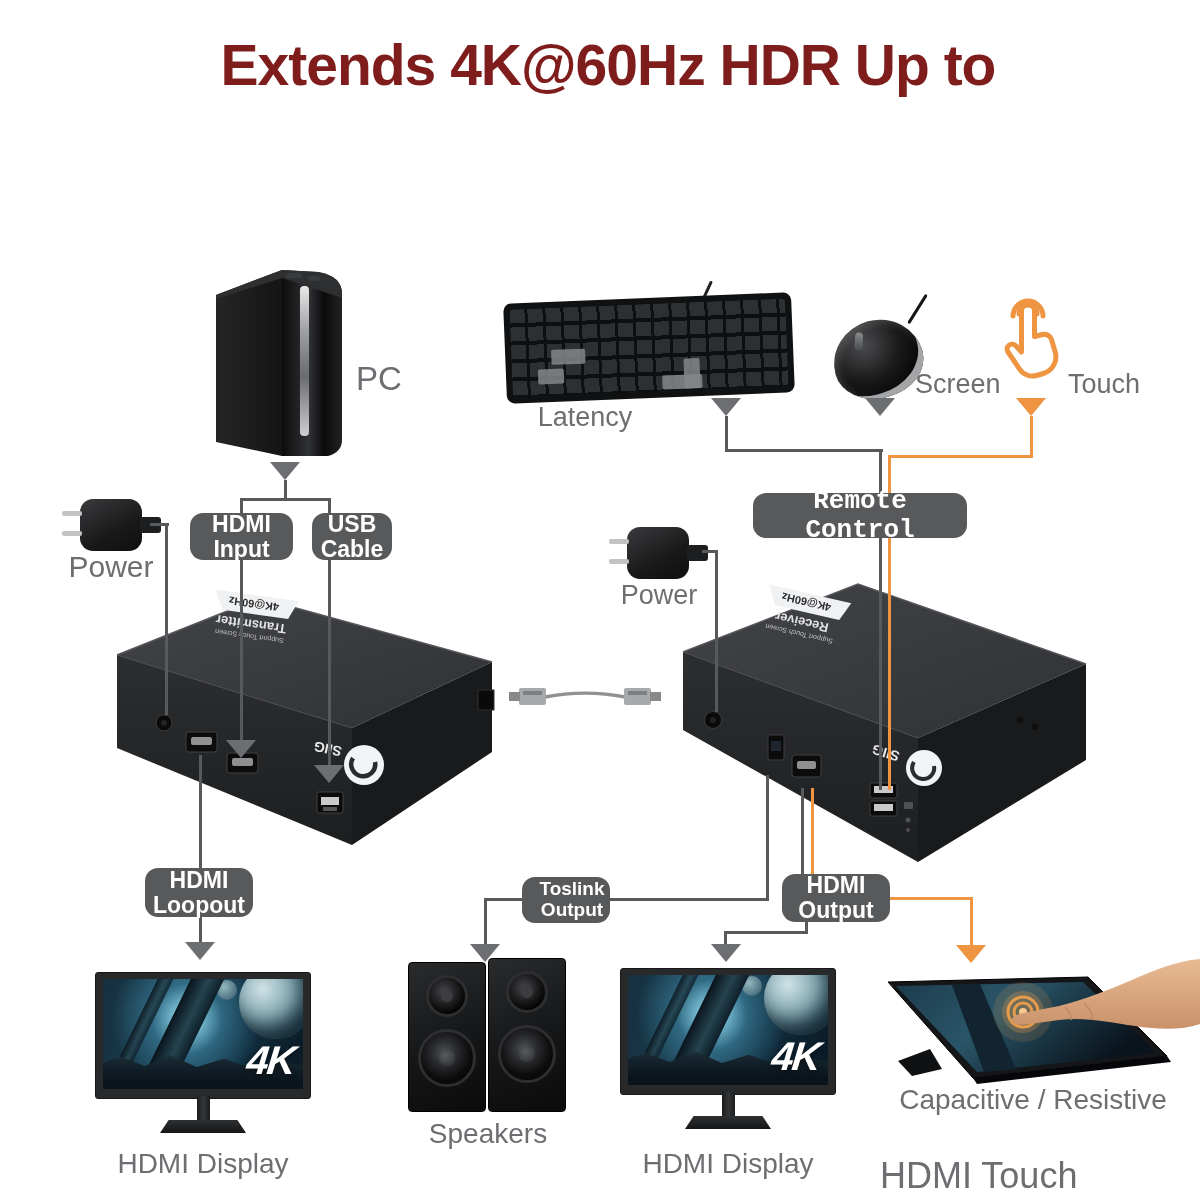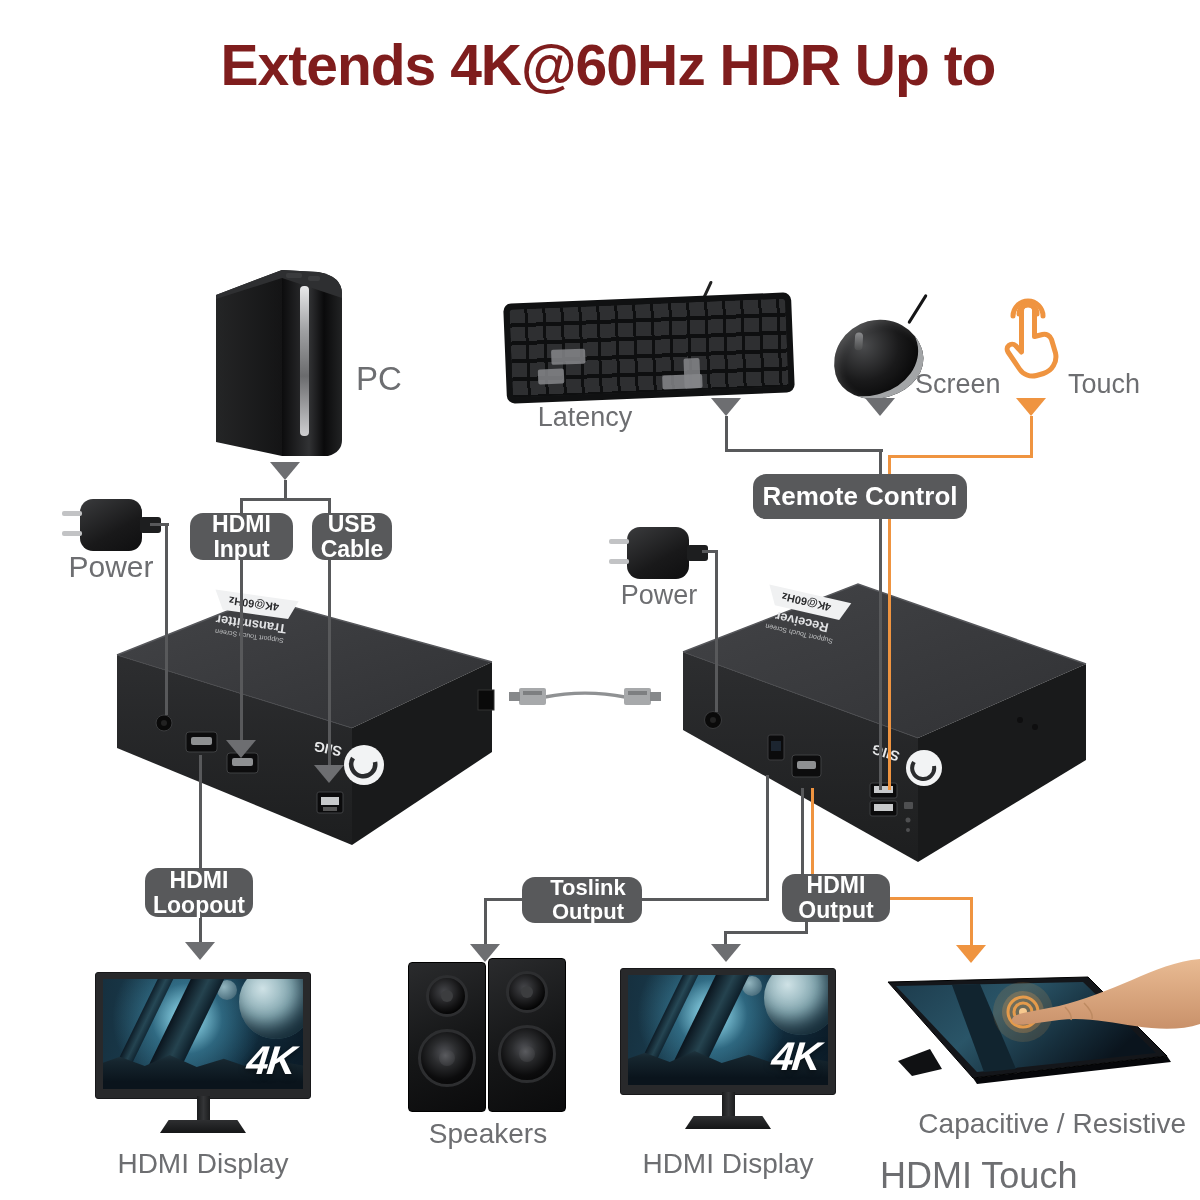--- a/index.html
+++ b/index.html
@@ -269,24 +269,24 @@
   <div class="lno" style="left:888px; top:455px; width:145px; height:3px;"></div>
   <div class="lno" style="left:888px; top:455px; width:3px; height:335px;"></div>
   <div class="lno" style="left:811px; top:788px; width:3px; height:88px;"></div>
   <div class="lno" style="left:888px; top:897px; width:85px; height:3px;"></div>
   <div class="lno" style="left:970px; top:897px; width:3px; height:48px;"></div>
 
   <div class="tag" style="left:190px; top:513px; width:103px; height:47px; font-size:23px;">HDMI
 Input</div>
   <div class="tag" style="left:312px; top:513px; width:80px; height:47px; font-size:23px;">USB
 Cable</div>
-  <div class="tag" style="left:753px; top:474px; width:214px; height:45px; font-size:26px;">Remote Control</div>
+  <div class="tag" style="left:753px; top:493px; width:214px; height:45px; font-size:26px;font-family:Liberation Mono, monospace;">Remote Control</div>
   <div class="tag" style="left:145px; top:868px; width:108px; height:49px; font-size:23px;">HDMI
 Loopout</div>
-  <div class="tag" style="left:522px; top:877px; width:120px; height:46px; font-size:22px;padding-left:12px;">Toslink
+  <div class="tag" style="left:522px; top:877px; width:88px; height:46px; font-size:19px;padding-left:12px;">Toslink
 Output</div>
   <div class="tag" style="left:782px; top:874px; width:108px; height:48px; font-size:23px;">HDMI
 Output</div>
 
   <div class="arr" style="left:270px;  top:462px;"></div>
   <div class="arr" style="left:711px;  top:398px;"></div>
   <div class="arr" style="left:865px;  top:398px;"></div>
   <div class="arro" style="left:1016px; top:398px;"></div>
   <div class="arr" style="left:226px;  top:740px;"></div>
   <div class="arr" style="left:314px;  top:765px;"></div>
@@ -354,16 +354,16 @@
     <circle cx="163" cy="67" r="30" fill="rgba(242,161,75,.14)"></circle>
     <circle cx="163" cy="67" r="21" fill="rgba(242,161,75,.25)"></circle>
     <g fill="none" stroke="#f2a14b" stroke-width="3" opacity="0.9">
       <circle cx="163" cy="67" r="15"></circle>
       <circle cx="163" cy="67" r="9"></circle>
     </g>
     <circle cx="163" cy="67" r="4" fill="#f7c98f"></circle>
     <path fill="url(#skin)" d="M340,14 C316,16 295,25 272,35 C248,45 224,55 199,61 L168,67 C158,69 152,71 152,75 C152,79 158,80.5 166,79.5 L199,75 C223,71.5 250,77 275,81 C300,85 322,85 340,79 Z"></path>
     <path d="M205,62 C210,67 212,71 211,75 M224,58 C230,64 233,70 232,74" stroke="#bd8a61" stroke-width="1.5" fill="none"></path>
   </svg>
-  <div class="lbl" style="left:880px; top:1108px; width:306px; text-align:right; font-size:28px;">Capacitive / Resistive</div>
+  <div class="lbl" style="left:880px; top:1084px; width:306px; text-align:center; font-size:28px;">Capacitive / Resistive</div>
   <div class="lbl" style="left:880px; top:1155px; width:306px; text-align:left; font-size:36px;">HDMI Touch Screen</div>
 
 </div>
 
 </body></html>

